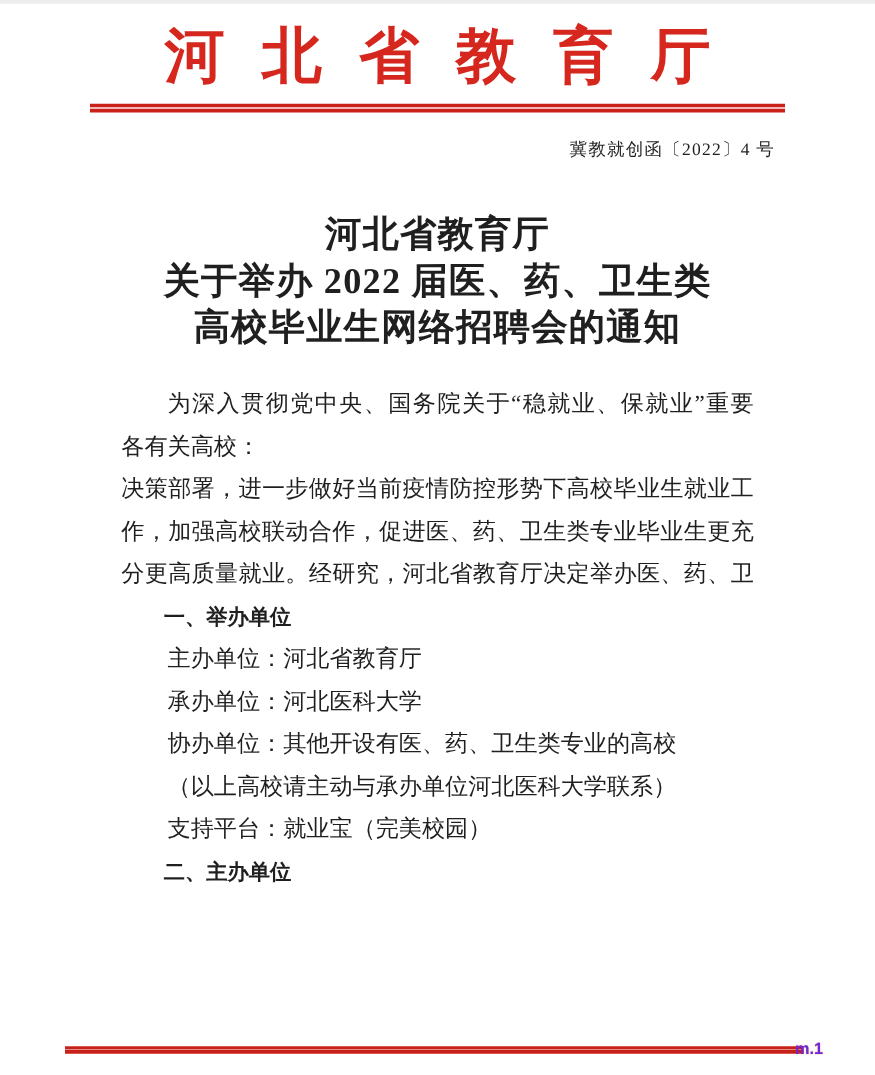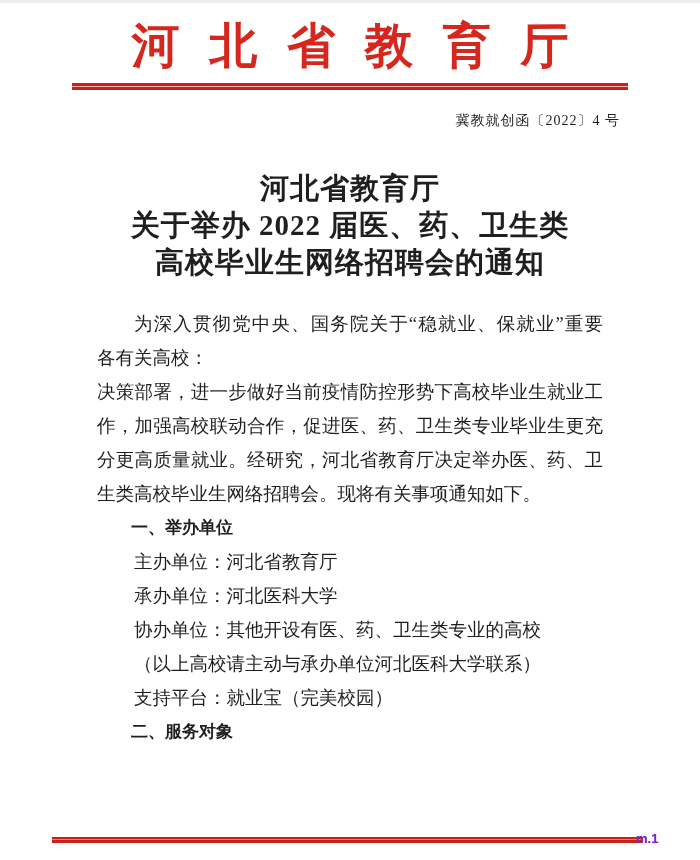--- a/index.html
+++ b/index.html
@@ -115,26 +115,25 @@
   <div>高校毕业生网络招聘会的通知</div>
 </div>
 
 <div class="doc-body">
   <div class="line ind just">为深入贯彻党中央、国务院关于“稳就业、保就业”重要</div>
 
   <div class="line">各有关高校：</div>
   <div class="line just">决策部署，进一步做好当前疫情防控形势下高校毕业生就业工</div>
   <div class="line just">作，加强高校联动合作，促进医、药、卫生类专业毕业生更充</div>
   <div class="line just">分更高质量就业。经研究，河北省教育厅决定举办医、药、卫</div>
-  <div class="line">生类高校毕业生网络招聘会。现将有关事项通知如下。</div>
 
   <div class="line ind hd">一、举办单位</div>
   <div class="line ind">主办单位：河北省教育厅</div>
   <div class="line ind">承办单位：河北医科大学</div>
   <div class="line ind">协办单位：其他开设有医、药、卫生类专业的高校</div>
   <div class="line ind">（以上高校请主动与承办单位河北医科大学联系）</div>
   <div class="line ind">支持平台：就业宝（完美校园）</div>
 
-  <div class="line ind hd">二、服务对象</div>
+  <div class="line ind hd">二、主办单位</div>
 </div>
 
 <div class="bottomrule"></div>
 <span class="watermark">m.1</span>
 
 </body></html>

